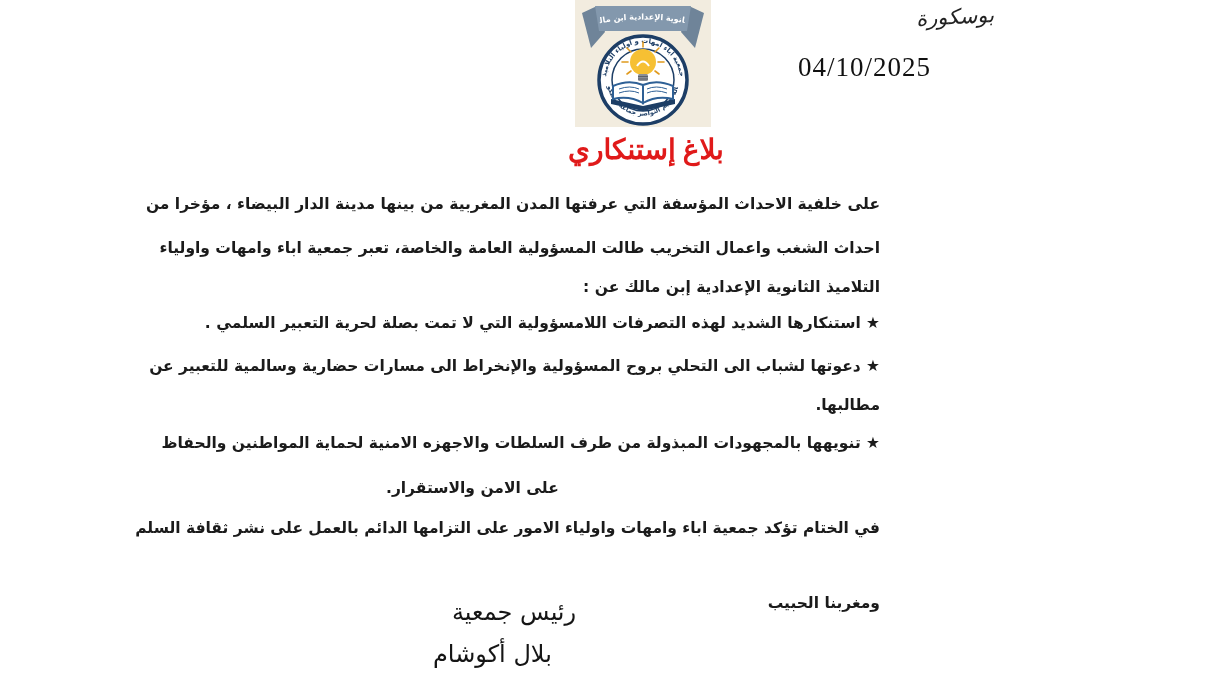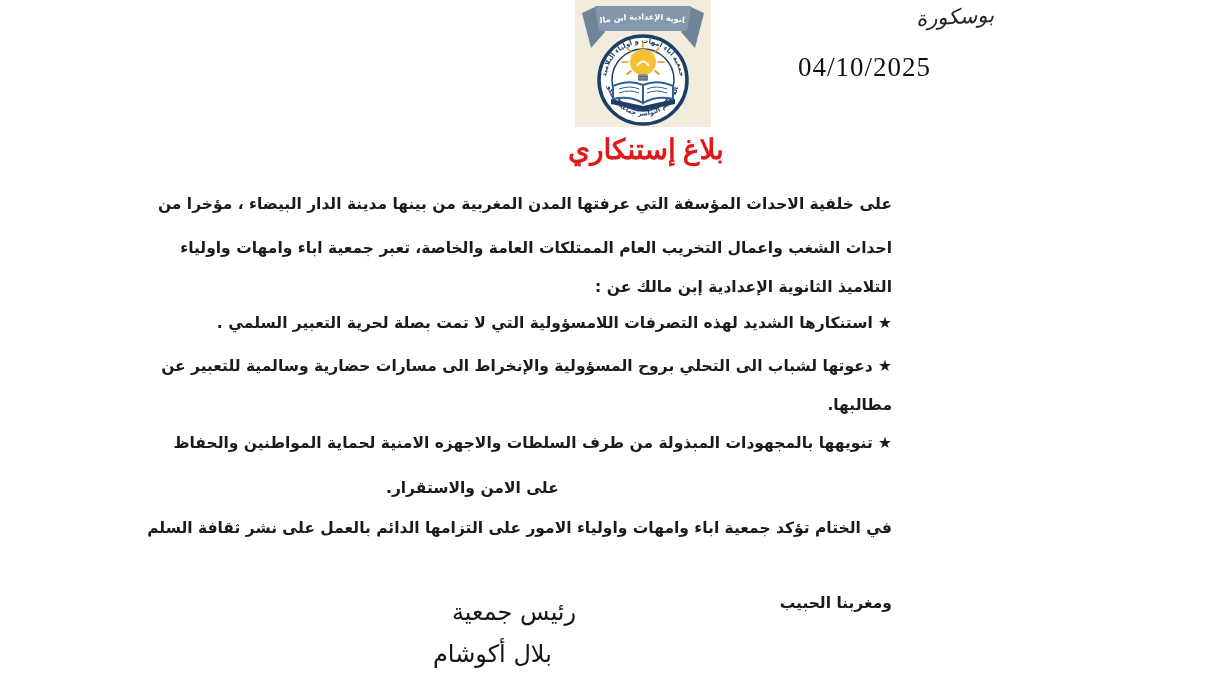--- a/index.html
+++ b/index.html
@@ -20,21 +20,21 @@
   
   .doc-title{
     position:absolute;left:478px;top:133px;width:336px;text-align:center;
     font-size:28px;font-weight:bold;color:#e01a1a;direction:rtl;white-space:nowrap;font-family:Liberation Serif, serif;
   }
   
   .bline{
     position:absolute;font-size:15.5px;font-weight:bold;color:#1b1b1b;
     direction:rtl;white-space:nowrap;line-height:22px;
   }
-  .bline.r{right:324px;text-align:left;}
+  .bline.r{right:336px;text-align:left;}
   .bline.l{left:378px;text-align:left;margin-left:8px;}
   
   .sig{position:absolute;direction:rtl;color:#151515;font-size:24px;white-space:nowrap;}
   .sig-role{left:452px;top:598px;}
   .sig-name{left:433px;top:640px;}
 </style>
 </head>
 <body>
 
 <div class="page">
@@ -91,21 +91,21 @@
     </g>
   </svg>
 
   <div class="location-note">بوسكورة</div>
 
   <div class="date">04/10/2025</div>
 
   <div class="doc-title">بلاغ إستنكاري</div>
 
   <div class="bline r" style="top:193px">على خلفية الاحداث المؤسفة التي عرفتها المدن المغربية من بينها مدينة الدار البيضاء ، مؤخرا من</div>
-  <div class="bline r" style="top:237px">احداث الشغب واعمال التخريب العام الممتلكات العامة والخاصة، تعبر جمعية اباء وامهات واولياء</div>
+  <div class="bline r" style="top:237px">احداث الشغب واعمال التخريب طالت المسؤولية العامة والخاصة، تعبر جمعية اباء وامهات واولياء</div>
   <div class="bline r" style="top:276px">التلاميذ الثانوية الإعدادية إبن مالك عن :</div>
   <div class="bline r" style="top:312px">★ استنكارها الشديد لهذه التصرفات اللامسؤولية التي لا تمت بصلة لحرية التعبير السلمي .</div>
   <div class="bline r" style="top:355px">★ دعوتها لشباب الى التحلي بروح المسؤولية والإنخراط الى مسارات حضارية وسالمية للتعبير عن</div>
   <div class="bline r" style="top:394px">مطالبها.</div>
   <div class="bline r" style="top:432px">★ تنويهها بالمجهودات المبذولة من طرف السلطات والاجهزه الامنية لحماية المواطنين والحفاظ</div>
   <div class="bline l" style="top:477px">على الامن والاستقرار.</div>
   <div class="bline r" style="top:517px">في الختام تؤكد جمعية اباء وامهات واولياء الامور على التزامها الدائم بالعمل على نشر ثقافة السلم</div>
   <div class="bline r" style="top:592px">ومغربنا الحبيب</div>
 
   <div class="sig sig-role">رئيس جمعية</div>

